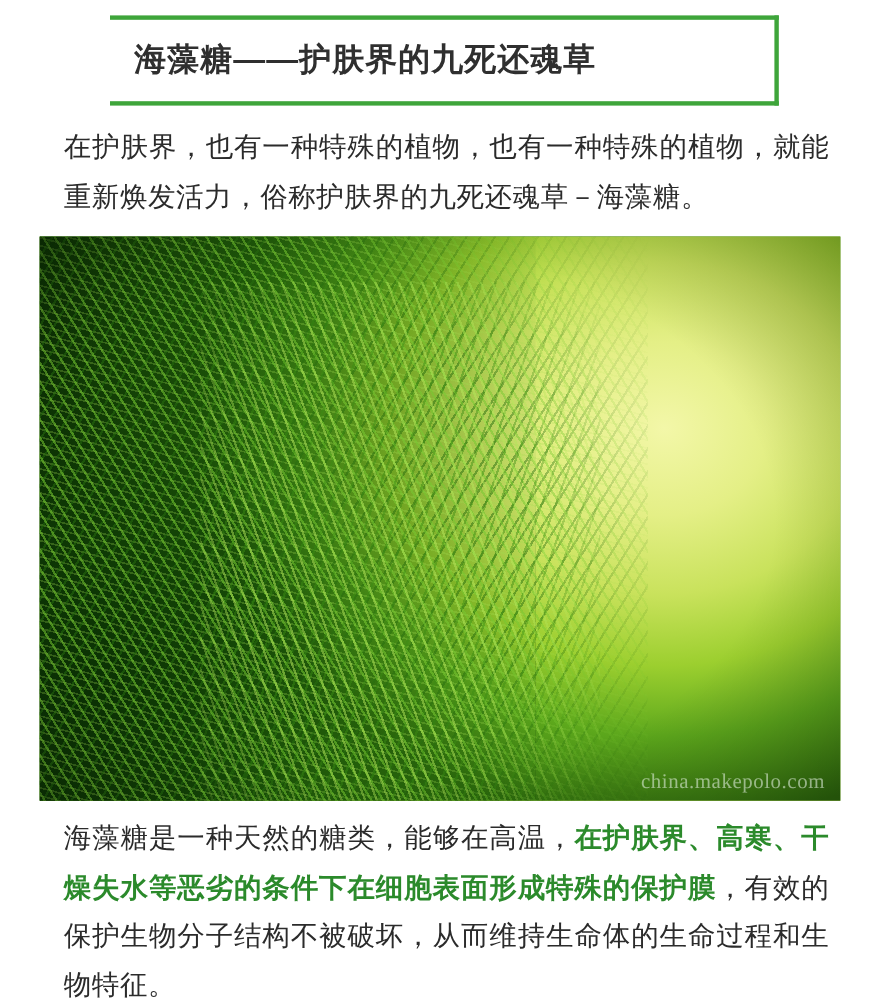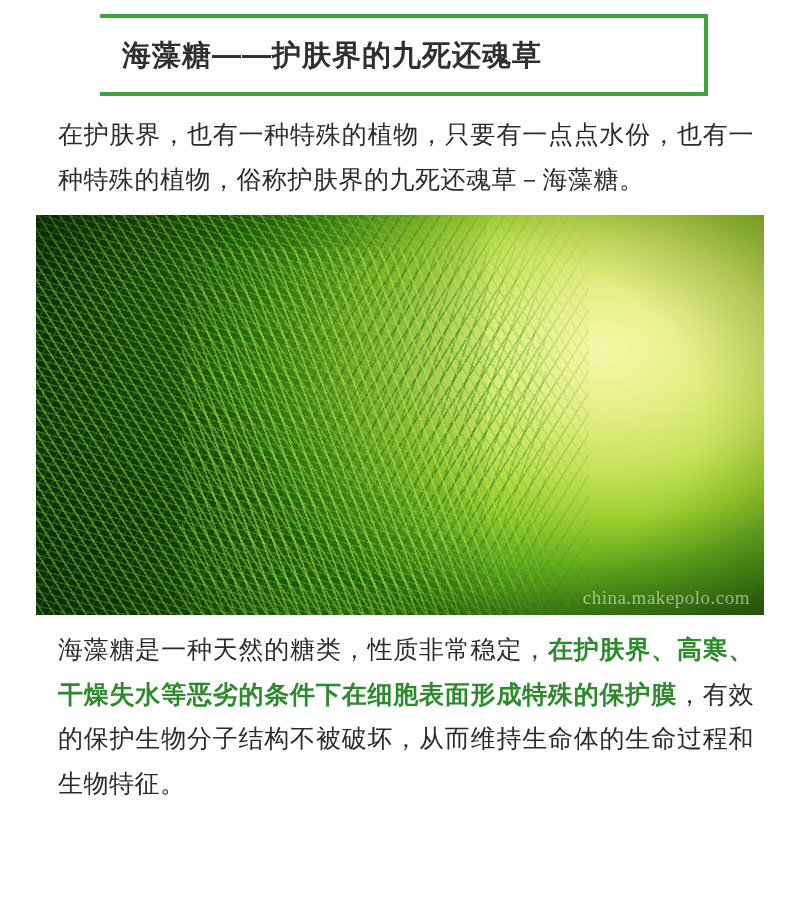--- a/index.html
+++ b/index.html
@@ -77,21 +77,21 @@
   }
   .hl {
     color: #2b8a2b;
     font-weight: bold;
   }
 
   
   .photo {
     position: relative;
     width: 728px;
-    height: 400px;
+    height: 513px;
     margin: 0 auto;
     overflow: hidden;
     background: #3f7d12;
   }
   .photo .glow {
     position: absolute;
     inset: 0;
     background:
       radial-gradient(ellipse 58% 70% at 78% 34%, #f3f7a8 0%, #e4ef86 22%, #c9e25c 42%, #9ccf2f 60%, #5da81c 78%, #2f6d0d 100%),
       linear-gradient(120deg, #1d4f08 0%, #3b7a10 35%, #7ab820 60%, #cfe45f 85%);
@@ -150,26 +150,26 @@
 
 <div class="page">
 
   <div class="title-wrap">
     <div class="title-bar-left"></div>
     <div class="title-box">
       <div class="title-text">海藻糖——护肤界的九死还魂草</div>
     </div>
   </div>
 
-  <p class="para para-top">在护肤界，也有一种特殊的植物，只要有一点点水份，也有一种特殊的植物，俗称护肤界的九死还魂草－海藻糖。</p>
+  <p class="para para-top">在护肤界，也有一种特殊的植物，也有一种特殊的植物，就能重新焕发活力，俗称护肤界的九死还魂草－海藻糖。</p>
 
   <div class="photo">
     <div class="glow"></div>
     <div class="dark-left"></div>
     <div class="needles"></div>
     <div class="needles2"></div>
     <div class="vignette"></div>
     <div class="watermark">china.makepolo.com</div>
   </div>
 
-  <p class="para para-bottom"><span>海藻糖是一种天然的糖类，性质非常稳定，</span><span class="hl">在护肤界、高寒、干燥失水等恶劣的条件下在细胞表面形成特殊的保护膜</span><span>，有效的保护生物分子结构不被破坏，从而维持生命体的生命过程和生物特征。</span></p>
+  <p class="para para-bottom"><span>海藻糖是一种天然的糖类，能够在高温，</span><span class="hl">在护肤界、高寒、干燥失水等恶劣的条件下在细胞表面形成特殊的保护膜</span><span>，有效的保护生物分子结构不被破坏，从而维持生命体的生命过程和生物特征。</span></p>
 
 </div>
 
 </body></html>

